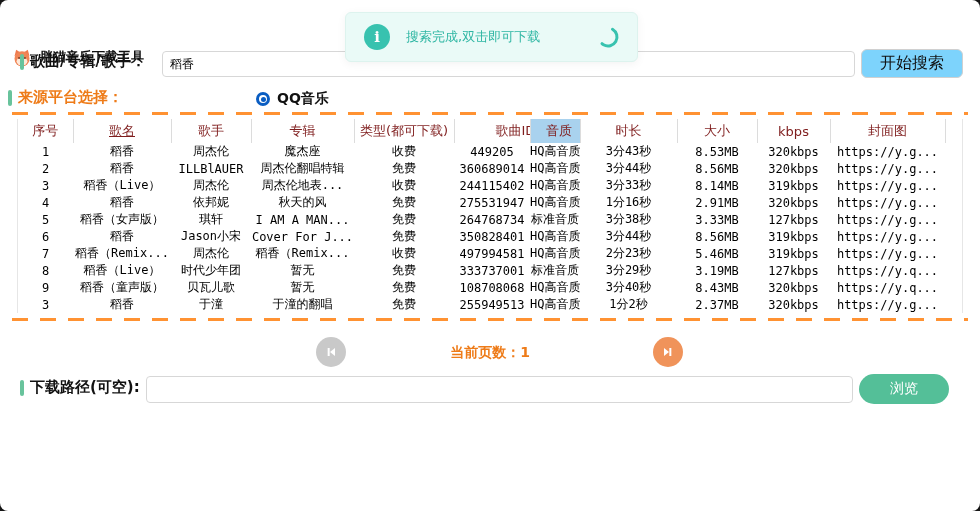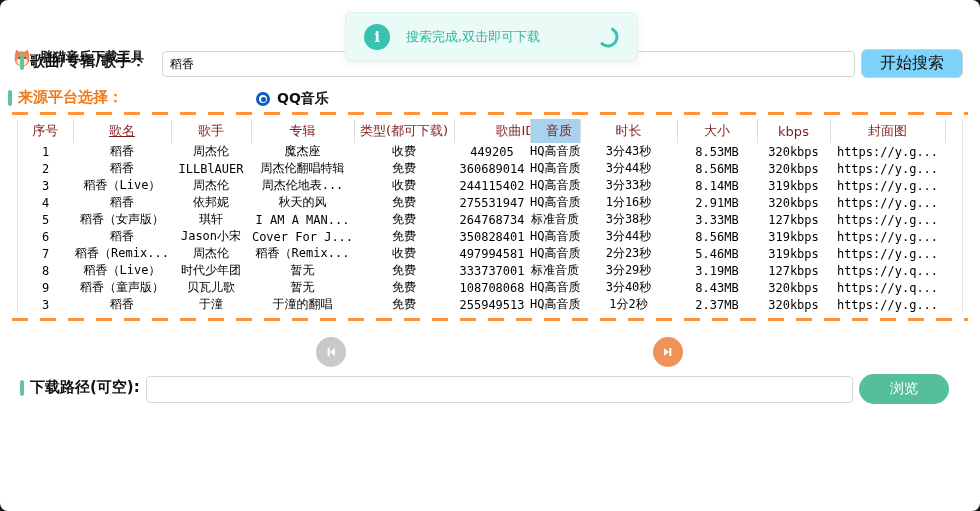--- a/index.html
+++ b/index.html
@@ -290,20 +290,23 @@
   </div>
 
   <div class="dash dash2"></div>
 
   <div class="page-circle prev">
     <svg width="16" height="16" viewBox="0 0 24 24">
       <rect x="7" y="6" width="3" height="12" fill="#fff"></rect>
       <polygon points="18,6 10.5,12 18,18" fill="#fff"></polygon>
     </svg>
   </div>
+  <div class="page-label">
+    <span>当前页数：</span><span>1</span>
+  </div>
   <div class="page-circle next">
     <svg width="16" height="16" viewBox="0 0 24 24">
       <polygon points="6,6 13.5,12 6,18" fill="#fff"></polygon>
       <rect x="14" y="6" width="3" height="12" fill="#fff"></rect>
     </svg>
   </div>
 
   <div class="field-label" style="left:20px;top:378px;">
     <span class="green-bar"></span>
     <span>下载路径(可空):</span>

